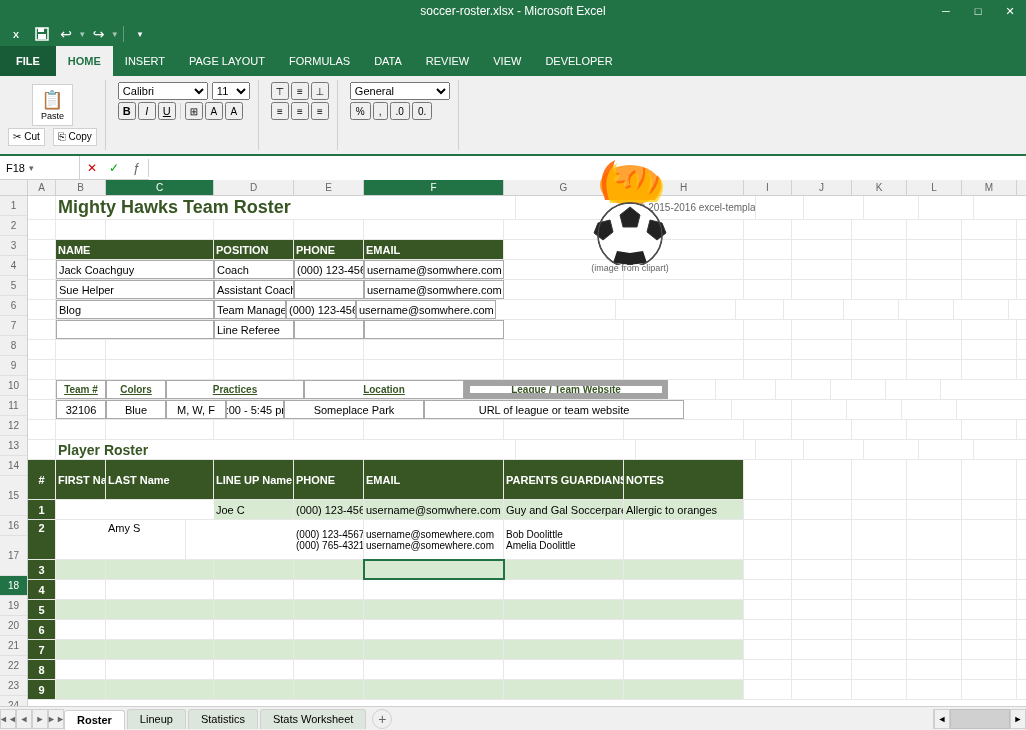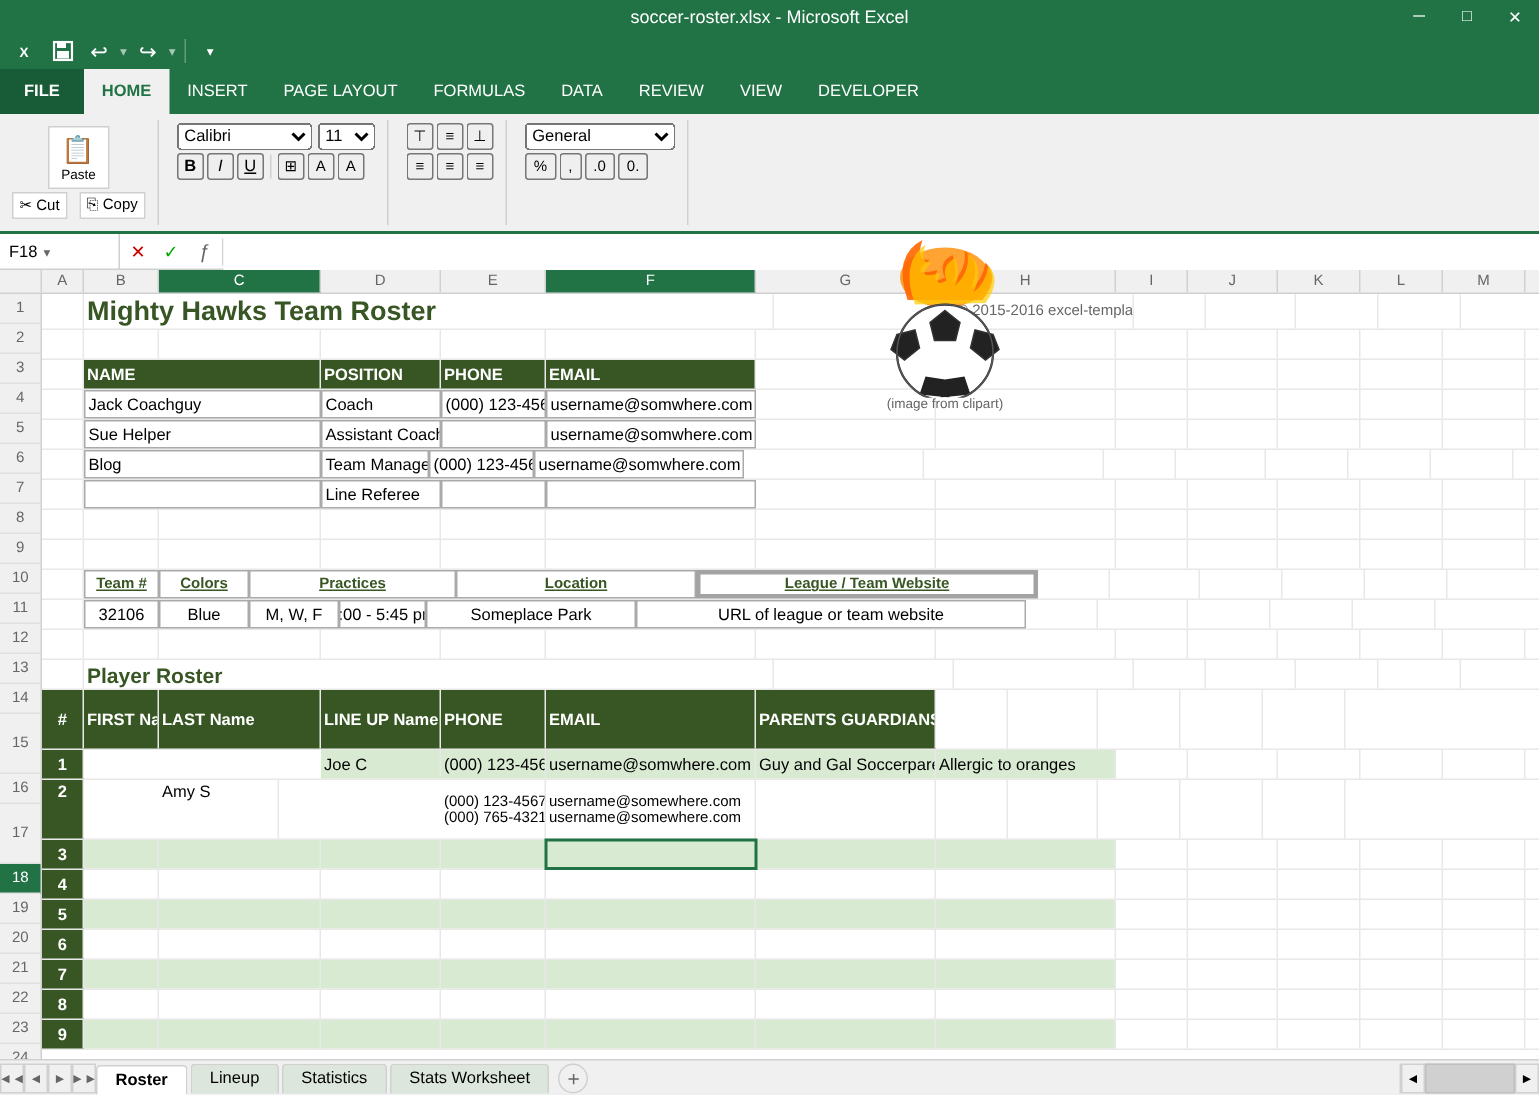--- a/index.html
+++ b/index.html
@@ -599,21 +599,21 @@
         <div class="cell" style="width:55px;"></div>
         <div class="cell" style="width:55px;"></div>
       </div>
 
       <div class="grid-row" style="height:20px;">
         <div class="cell" style="width:28px;"></div>
         <div class="cell team-label" style="width:50px;border:1px solid #aaa;">Team #</div>
         <div class="cell team-label" style="width:60px;border:1px solid #aaa;">Colors</div>
         <div class="cell team-label" style="width:138px;border:1px solid #aaa;">Practices</div>
         <div class="cell team-label" style="width:160px;border:1px solid #aaa;">Location</div>
-        <div class="cell team-label" style="width:228px;border:3px solid #a3a3a3;">League / Team Website</div>
+        <div class="cell team-label" style="width:204px;border:6px solid #a3a3a3;">League / Team Website</div>
         <div class="cell" style="width:48px;"></div>
         <div class="cell" style="width:60px;"></div>
         <div class="cell" style="width:55px;"></div>
         <div class="cell" style="width:55px;"></div>
         <div class="cell" style="width:55px;"></div>
       </div>
 
       <div class="grid-row" style="height:20px;">
         <div class="cell" style="width:28px;"></div>
         <div class="cell team-value" style="width:50px;border:1px solid #aaa;">32106</div>
@@ -658,20 +658,21 @@
       </div>
 
       <div class="grid-row" style="height:40px;">
         <div class="cell header-green" style="width:28px;justify-content:center;">#</div>
         <div class="cell header-green" style="width:50px;">FIRST Name</div>
         <div class="cell header-green" style="width:108px;">LAST Name</div>
         <div class="cell header-green" style="width:80px;">LINE UP Name</div>
         <div class="cell header-green" style="width:70px;">PHONE</div>
         <div class="cell header-green" style="width:140px;">EMAIL</div>
         <div class="cell header-green" style="width:120px;">PARENTS GUARDIANS</div>
+        <div class="cell header-green" style="width:120px;">NOTES</div>
         <div class="cell" style="width:48px;"></div>
         <div class="cell" style="width:60px;"></div>
         <div class="cell" style="width:55px;"></div>
         <div class="cell" style="width:55px;"></div>
         <div class="cell" style="width:55px;"></div>
       </div>
 
       <div class="grid-row" style="height:20px;">
         <div class="cell player-num" style="width:28px;">1</div>
         <div class="cell light-green bold" style="width:50px;">Joe</div>
@@ -694,20 +695,24 @@
         <div class="cell" style="width:80px;align-items:flex-start;padding-top:2px;">Amy S</div>
         <div class="cell bold" style="width:108px;align-items:flex-start;padding-top:2px;">Swift</div>
         <div class="cell" style="width:70px;flex-direction:column;align-items:flex-start;justify-content:center;font-size:10px;">
           <div>(000) 123-4567</div>
           <div>(000) 765-4321</div>
         </div>
         <div class="cell" style="width:140px;flex-direction:column;align-items:flex-start;justify-content:center;font-size:10px;">
           <div>username@somewhere.com</div>
           <div>username@somewhere.com</div>
         </div>
+        <div class="cell" style="width:120px;flex-direction:column;align-items:flex-start;justify-content:center;font-size:10px;">
+          <div>Bob Doolittle</div>
+          <div>Amelia Doolittle</div>
+        </div>
         <div class="cell" style="width:120px;"></div>
         <div class="cell" style="width:48px;"></div>
         <div class="cell" style="width:60px;"></div>
         <div class="cell" style="width:55px;"></div>
         <div class="cell" style="width:55px;"></div>
         <div class="cell" style="width:55px;"></div>
       </div>
 
       <div class="grid-row" style="height:20px;">
         <div class="cell player-num" style="width:28px;">3</div>

